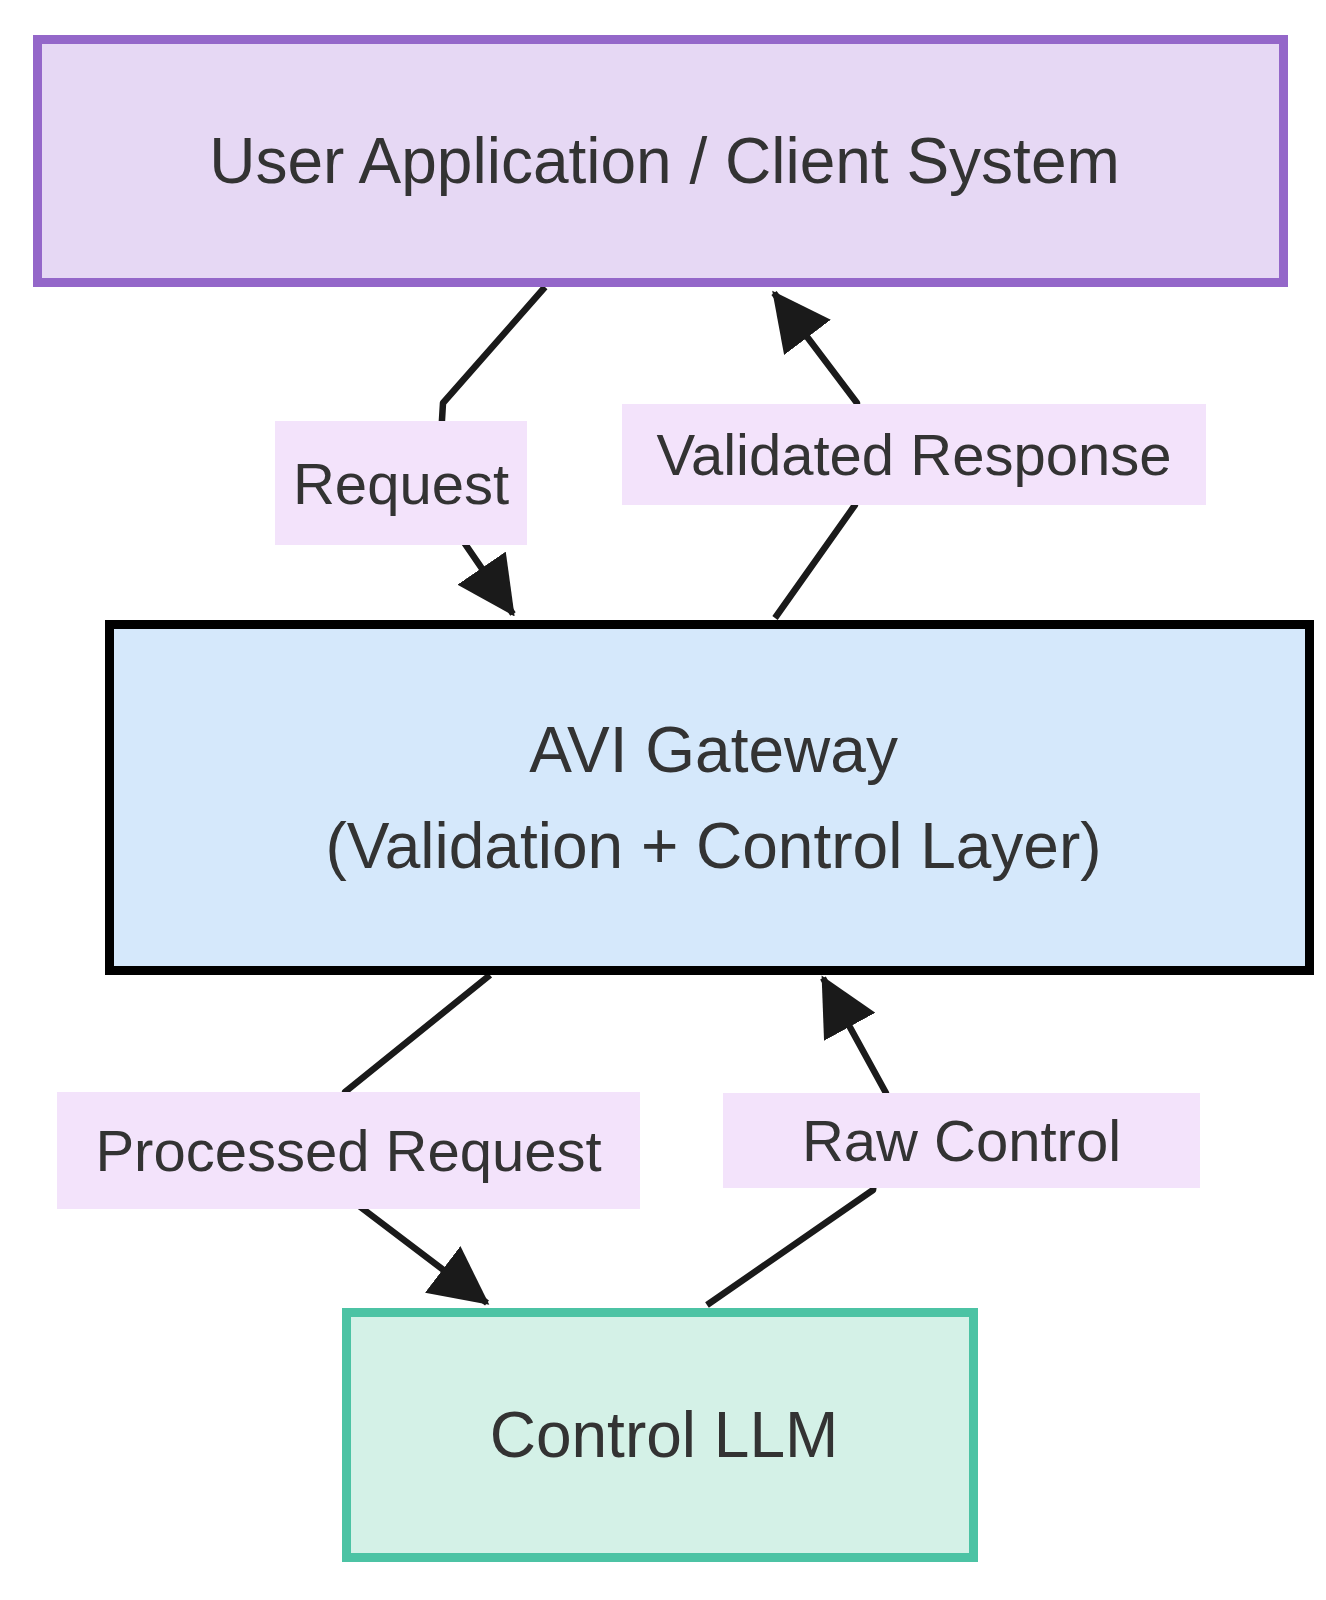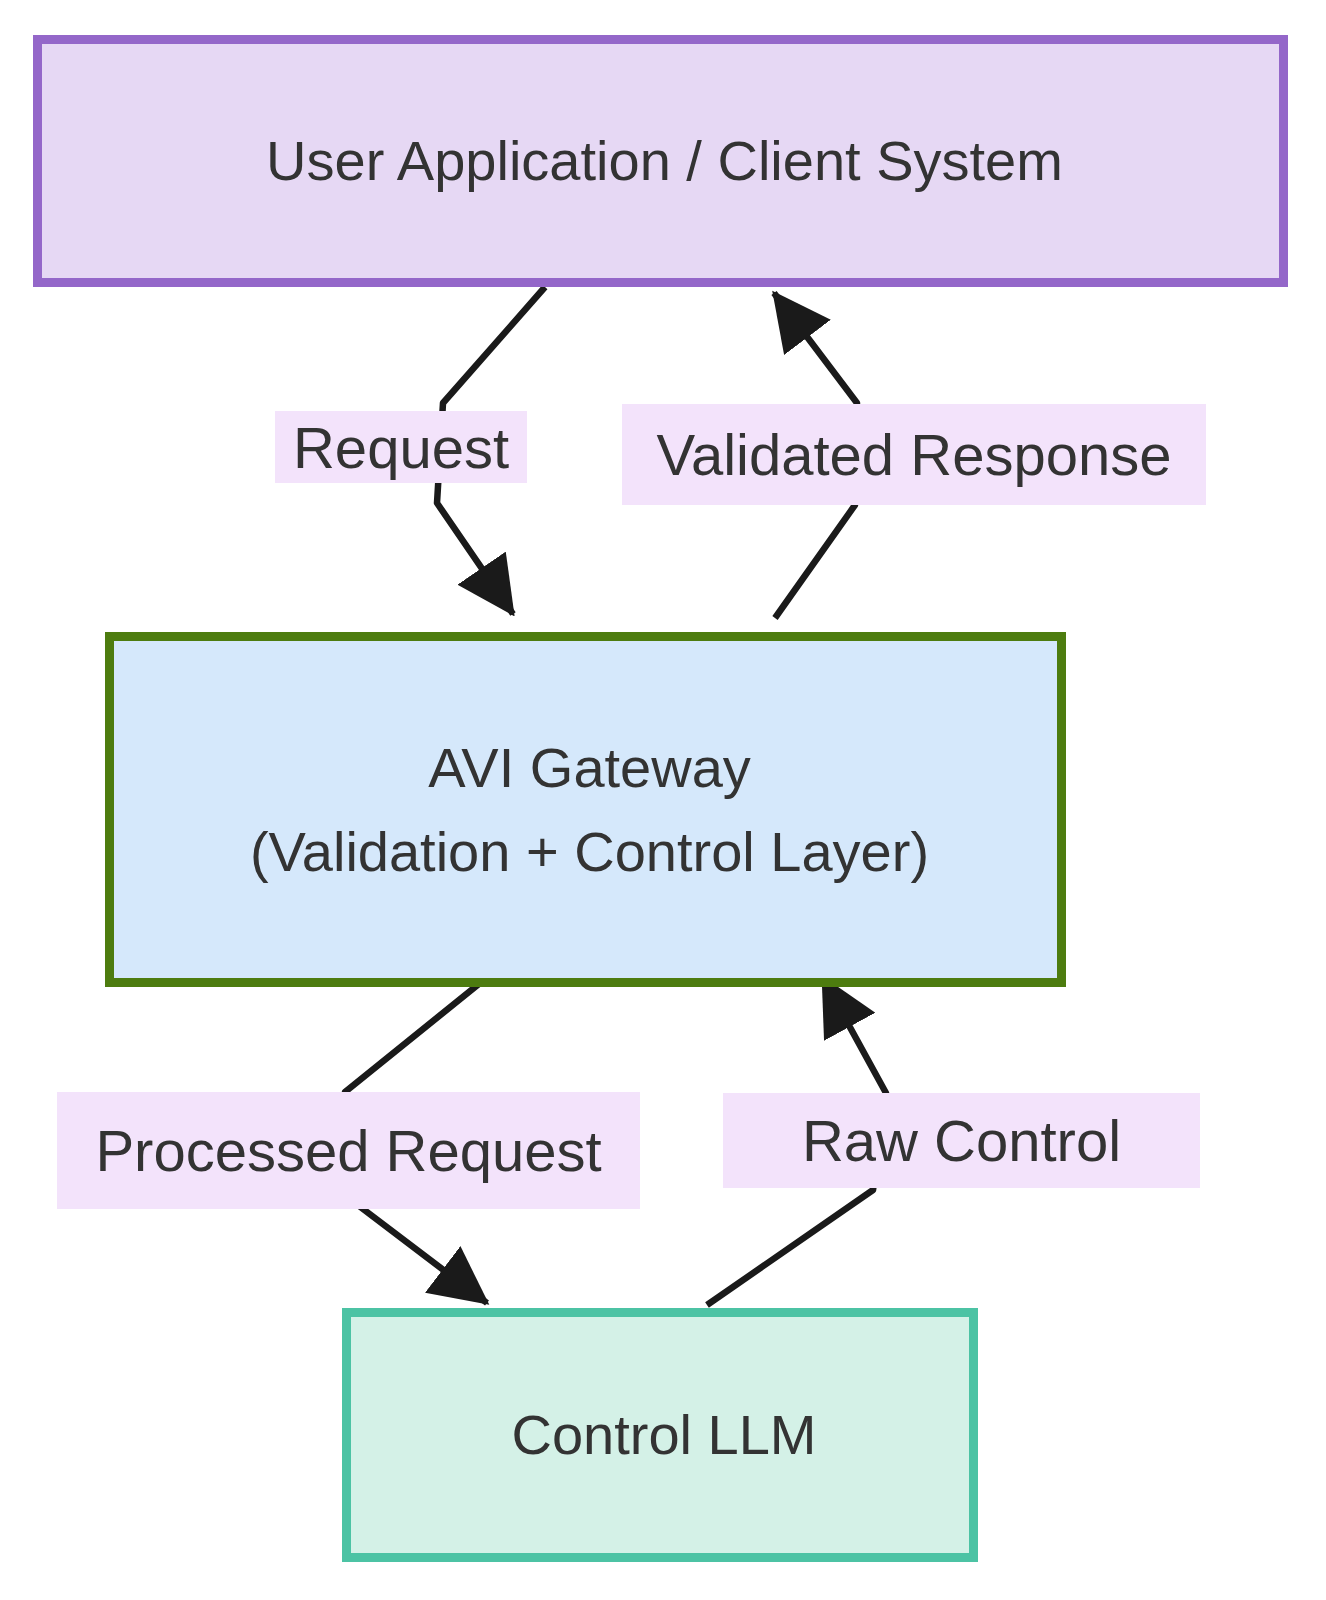--- a/index.html
+++ b/index.html
@@ -23,56 +23,55 @@
     stroke-linejoin: round;
   }
   .node {
     position: absolute;
     box-sizing: border-box;
     display: flex;
     align-items: center;
     justify-content: center;
     text-align: center;
     color: #333333;
-    font-size: 56px;
+    font-size: 64px;
     line-height: 1.5;
     padding-left: 8px;
   }
   .node-user-app {
     left: 33px; top: 35px;
     width: 1255px; height: 252px;
     background: #e6d8f4;
     border: 9px solid #9467c9;
   }
   .node-avi-gateway {
     left: 105px; top: 620px;
-    width: 961px; height: 355px;
+    width: 1209px; height: 355px;
     background: #d5e8fb;
-    border: 9px solid #4d7c0f;
-    margin-top: 12px;
+    border: 9px solid #000000;
   }
   .node-target-llm {
     left: 342px; top: 1308px;
     width: 636px; height: 254px;
     background: #d4f1e7;
     border: 9px solid #4cc3a4;
   }
   .edge-label {
     position: absolute;
     box-sizing: border-box;
     display: flex;
     align-items: center;
     justify-content: center;
     text-align: center;
     background: #f3e3fb;
     color: #333333;
     font-size: 58px;
     white-space: nowrap;
   }
-  .label-request          { left: 275px; top: 411px; width: 252px; height: 72px; }
+  .label-request          { left: 275px; top: 421px; width: 252px; height: 124px; }
   .label-validated        { left: 622px; top: 404px; width: 584px; height: 101px; }
   .label-processed        { left: 57px;  top: 1092px; width: 583px; height: 117px; }
   .label-raw              { left: 723px; top: 1093px; width: 477px; height: 95px; }
 </style>
 </head>
 <body>
 
 <div id="canvas">
 
   <svg id="edge-layer" viewBox="0 0 1326 1600" xmlns="http://www.w3.org/2000/svg">

